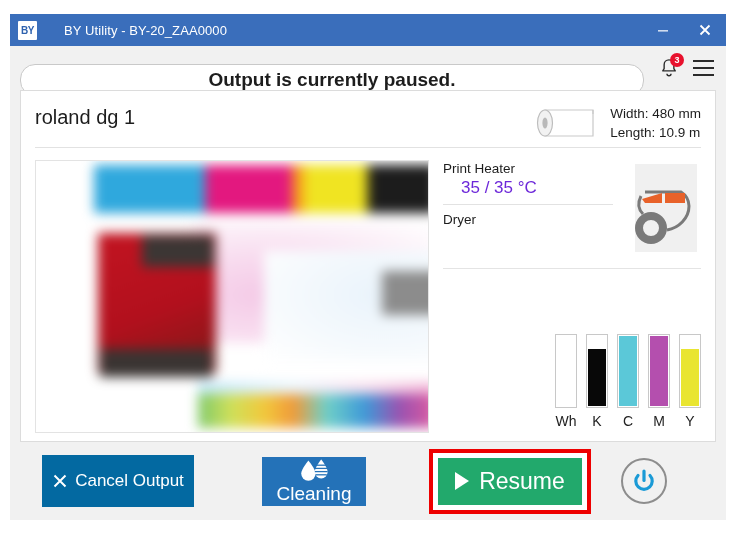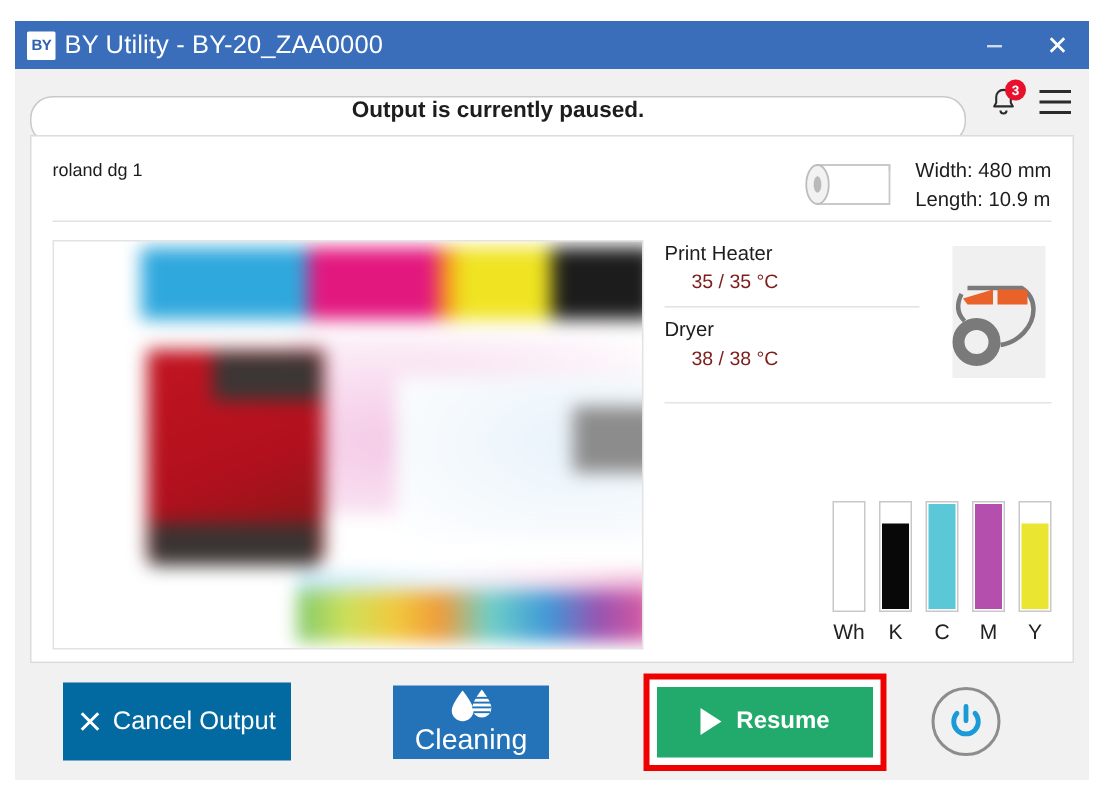--- a/index.html
+++ b/index.html
@@ -43,22 +43,22 @@
     color: #2f62ae;
     font-size: 10px;
     font-weight: bold;
     line-height: 19px;
     text-align: center;
     letter-spacing: -0.5px;
     flex: none;
     border-radius: 1px;
   }
   .tb-title {
-    margin-left: 6px;
-    font-size: 17px;
+    margin-left: 27px;
+    font-size: 13px;
     letter-spacing: 0.1px;
     white-space: nowrap;
     flex: 1 1 auto;
     overflow: hidden;
   }
   .tb-btn {
     width: 42px;
     height: 32px;
     display: flex;
     align-items: center;
@@ -76,23 +76,23 @@
     padding: 0 6px 0 10px;
     box-sizing: border-box;
   }
   .status-pill {
     flex: 1 1 auto;
     height: 30px;
     background: #ffffff;
     border: 1px solid #c9c9c9;
     border-radius: 15px;
     display: flex;
-    align-items: flex-start;
+    align-items: center;
     justify-content: center;
-    font-size: 15px;
+    font-size: 19px;
     color: #1d1d1d;
     font-weight: bold;
     margin-top: 24px;
   }
   .bell-wrap {
     position: relative;
     width: 34px;
     height: 34px;
     margin-left: 8px;
     flex: none;
@@ -152,21 +152,21 @@
     flex-direction: column;
   }
 
   .card-head {
     display: flex;
     align-items: flex-start;
     flex: none;
     height: 46px;
   }
   .printer-name {
-    font-size: 12px;
+    font-size: 20px;
     color: #1d1d1d;
     flex: 1 1 auto;
     padding-top: 5px;
     white-space: nowrap;
   }
   .media-info {
     display: flex;
     align-items: center;
     flex: none;
     gap: 11px;
@@ -272,22 +272,22 @@
     align-items: flex-start;
     flex: none;
   }
   .heat-text { flex: 1 1 auto; min-width: 0; }
   .heat-label {
     font-size: 13.5px;
     color: #1d1d1d;
     line-height: 18px;
   }
   .heat-value {
-    font-size: 13px;
-    color: #7f1d1d;
+    font-size: 17px;
+    color: #6d28d9;
     line-height: 20px;
     padding-left: 18px;
   }
   .heat-rule {
     height: 1px;
     background: #e2e2e2;
     margin: 6px 12px 6px 0;
   }
   .printer-diagram { flex: none; margin-left: 6px; margin-top: 2px; }
 
@@ -375,23 +375,22 @@
     border: 4px solid #ee0000;
     padding: 5px;
     background: #ffffff;
     display: inline-block;
     line-height: 0;
   }
   .btn-resume {
     width: 144px;
     height: 47px;
     background: #22a96c;
-    font-size: 16px;
+    font-size: 23px;
     gap: 10px;
-    font-weight: bold;
   }
   .power-btn {
     margin-left: 30px;
     width: 46px;
     height: 46px;
     border-radius: 50%;
     border: 2px solid #8d8d8d;
     box-sizing: border-box;
     display: flex;
     align-items: center;
@@ -482,21 +481,20 @@
         </div>
 
         <div class="rightcol">
 
           <div class="heat-row">
             <div class="heat-text">
               <div class="heat-label">Print Heater</div>
               <div class="heat-value">35 / 35 °C</div>
               <div class="heat-rule"></div>
               <div class="heat-label">Dryer</div>
-              <div class="heat-value">38 / 38 °C</div>
             </div>
             <svg class="printer-diagram" width="70" height="92" viewBox="0 0 70 92">
               <rect x="4" y="2" width="62" height="88" fill="#f0f0f0"></rect>
               <path d="M14 30 H50 a17 17 0 0 1 8 14 c0 12 -10 22 -22 24" fill="none" stroke="#7a7a7a" stroke-width="3"></path>
               <path d="M10 34 C6 42 8 48 12 52" fill="none" stroke="#7a7a7a" stroke-width="3"></path>
               <path d="M11 37 L31 31 L31 41 L14 41 Z" fill="#e8622a"></path>
               <rect x="34" y="31" width="20" height="10" fill="#e8622a"></rect>
               <circle cx="20" cy="66" r="12" fill="none" stroke="#7a7a7a" stroke-width="8"></circle>
             </svg>
           </div>

